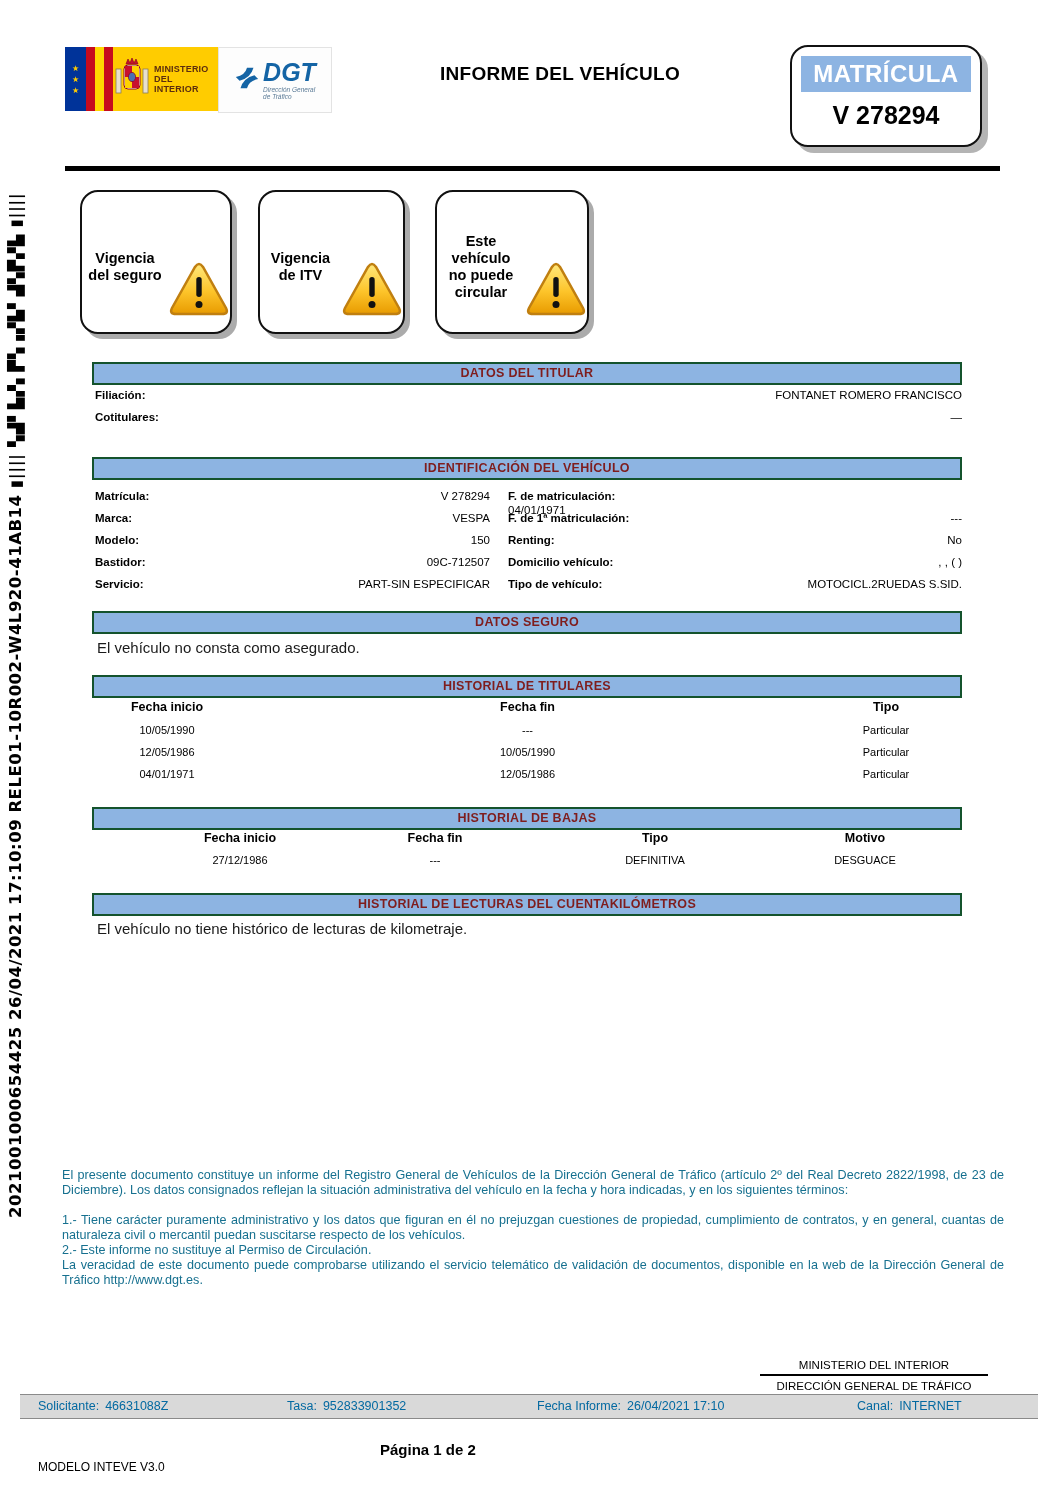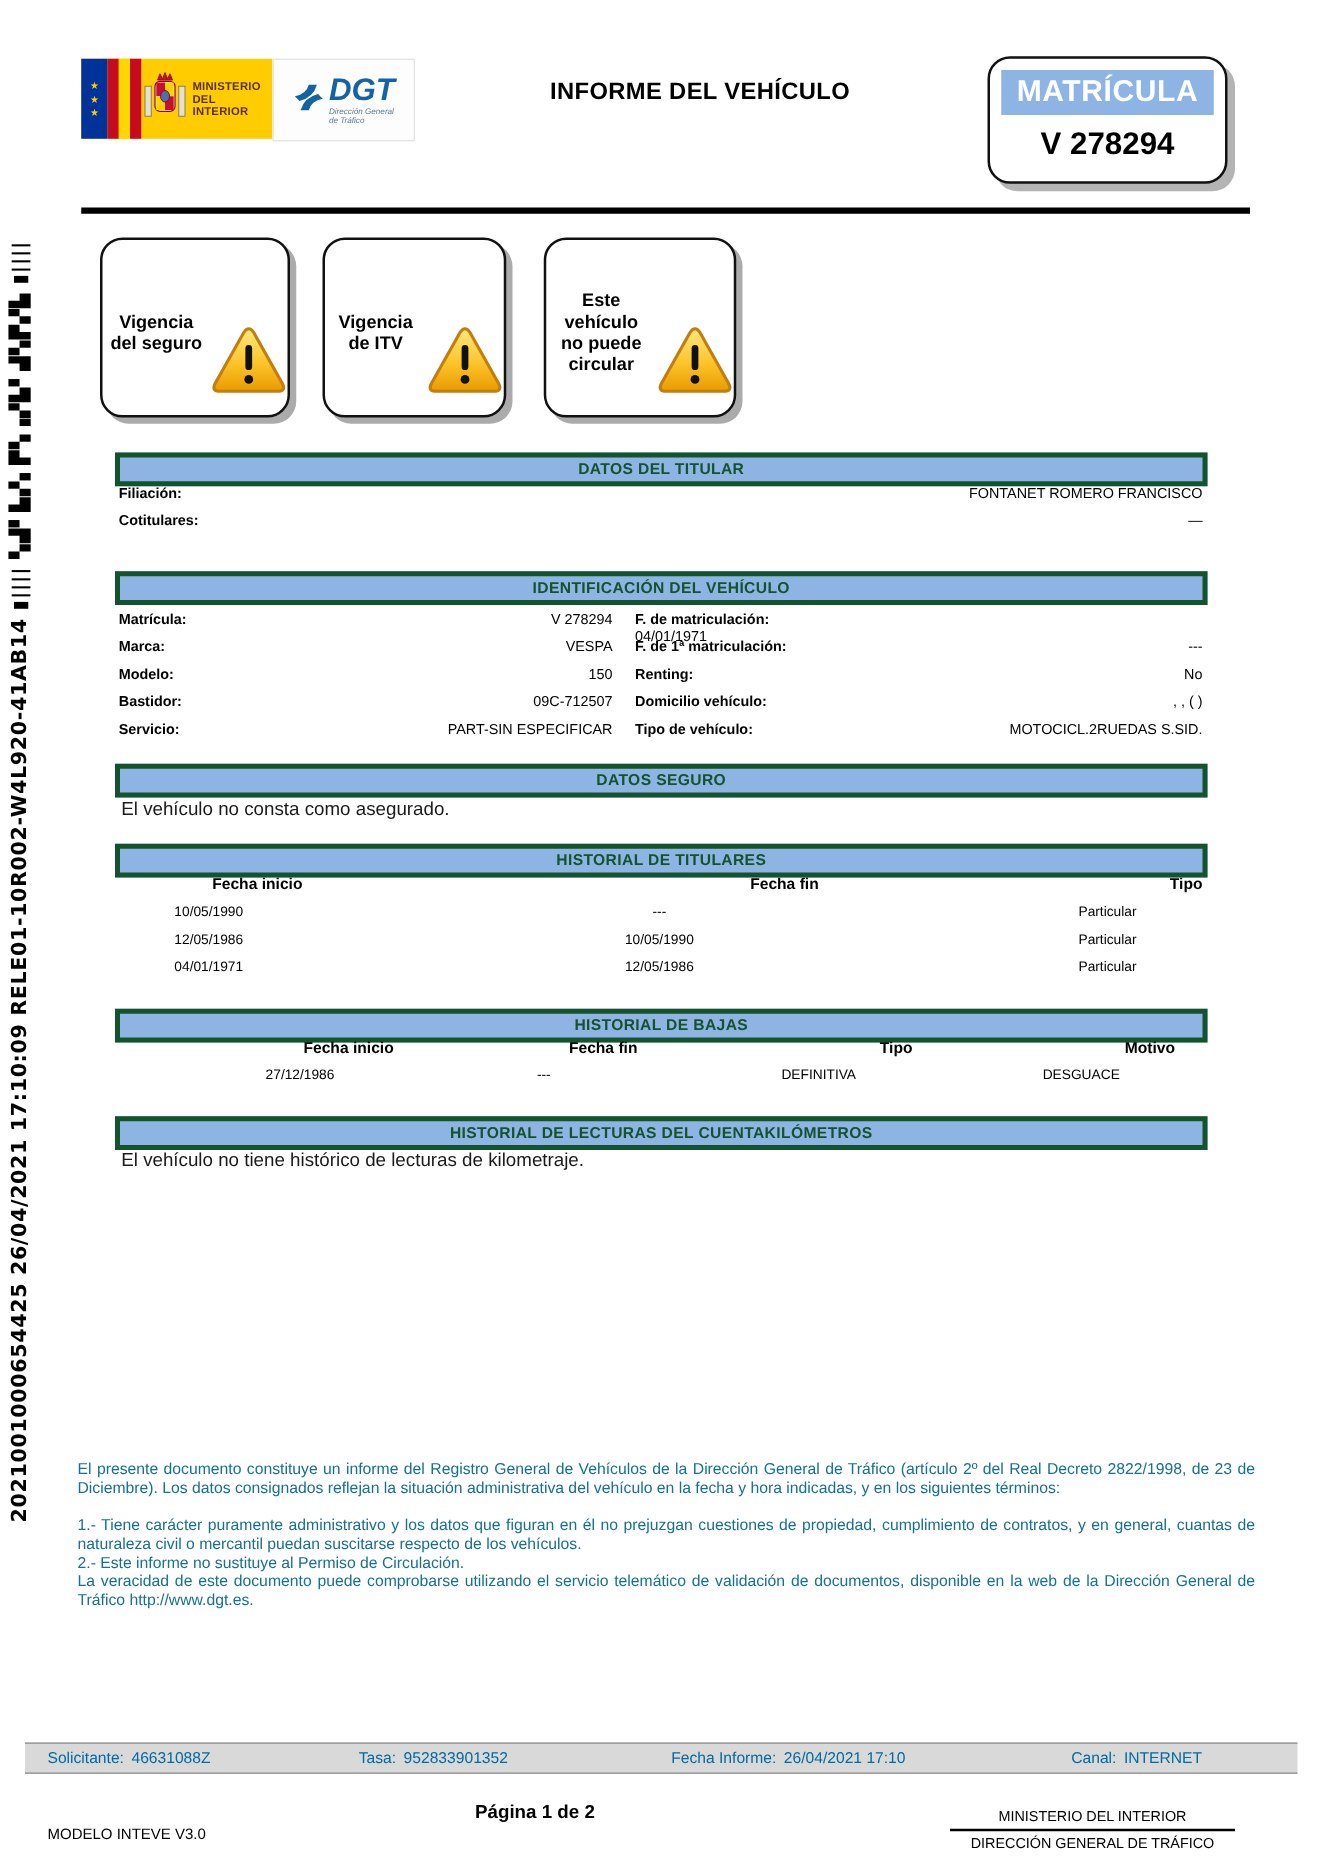--- a/index.html
+++ b/index.html
@@ -34,42 +34,42 @@
              box-shadow:5px 5px 0 #ababab;display:flex;align-items:center;}
   .warn-title{font-size:14.5px;font-weight:bold;text-align:center;margin-top:10px;line-height:17px;padding:0 6px;}
   .warn-icon{margin-top:auto;margin-bottom:10px;}
 
   
   .vstrip{left:6px;top:1218px;width:972px;transform:rotate(-90deg);transform-origin:0 0;
           font-family:"DejaVu Sans",sans-serif;font-weight:bold;font-size:16.5px;white-space:nowrap;letter-spacing:.5px;}
   .vbarcode{font-size:15px;letter-spacing:1px;}
 
   
-  .secbar{left:92px;width:866px;height:19px;background:#8DB4E2;border:4px solid #14532d;
-          color:#14532d;font-weight:bold;font-size:12.5px;text-align:center;line-height:19px;letter-spacing:.3px;}
+  .secbar{left:92px;width:866px;height:19px;background:#8DB4E2;border:2px solid #14532d;
+          color:#7f1d1d;font-weight:bold;font-size:12.5px;text-align:center;line-height:19px;letter-spacing:.3px;}
 
   .pair{position:absolute;display:flex;justify-content:space-between;font-size:11.5px;line-height:14px;}
   .pair .lbl{font-weight:bold;}
   .msg{font-size:15px;color:#1a1a1a;}
 
-  .th{position:absolute;font-size:12.5px;font-weight:bold;text-align:right;}
+  .th{position:absolute;font-size:12.5px;font-weight:bold;text-align:center;}
   .td{position:absolute;font-size:11px;text-align:center;}
 
   .legal{left:62px;top:1168px;width:942px;color:#16708F;font-size:12.6px;line-height:15px;text-align:justify;}
   .legal p{margin:0 0 0 0;}
   .legal .gap{margin-top:15px;}
 
   .meta-bar{left:20px;top:1394px;width:1018px;height:23px;background:#D9D9D9;
             border-top:1px solid #8a8a8a;border-bottom:1px solid #8a8a8a;font-size:12.5px;color:#0369a1;}
   .meta-item{position:absolute;top:4px;white-space:nowrap;}
   .meta-item .mv{margin-left:6px;}
 
   .model-line{left:38px;top:1460px;font-size:12px;}
   .page-num{left:380px;top:1441px;width:240px;text-align:left;font-size:15px;font-weight:bold;}
-  .org{left:760px;top:1448px;width:228px;text-align:center;font-size:11.5px;}
+  .org{left:760px;top:1359px;width:228px;text-align:center;font-size:11.5px;}
   .org .o1{display:block;padding-bottom:3px;border-bottom:2px solid #000;}
   .org .o2{display:block;padding-top:4px;}
 </style>
 </head>
 <body>
 
 <svg width="0" height="0" style="position:absolute" aria-hidden="true">
   <defs>
     <linearGradient id="wg" x1="0" y1="0" x2="0" y2="1">
       <stop offset="0" stop-color="#FFE87C"></stop>

